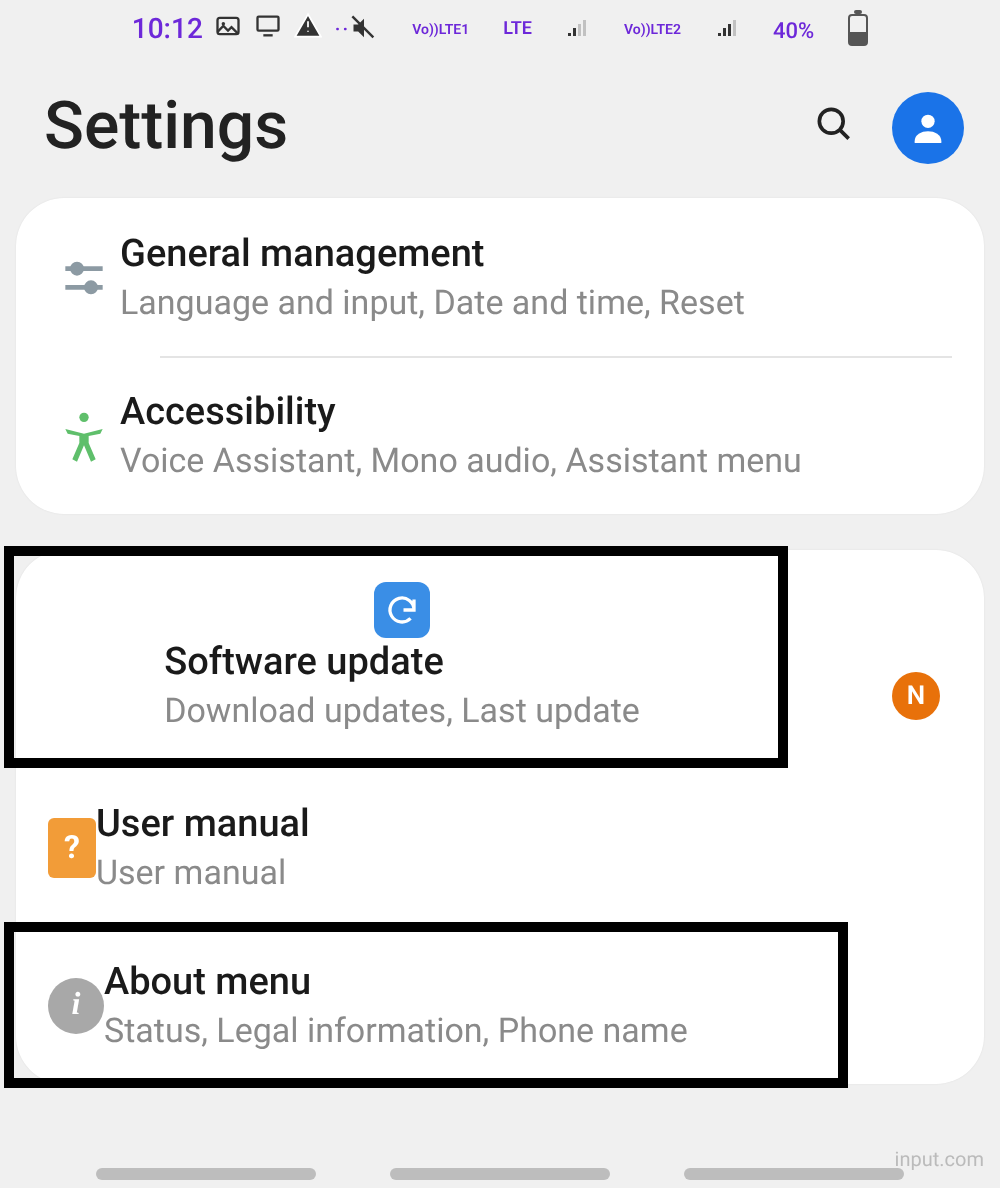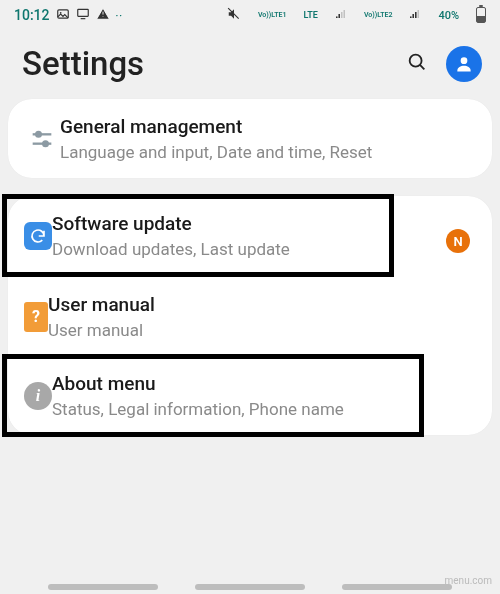--- a/index.html
+++ b/index.html
@@ -10,25 +10,25 @@
       font-family: -apple-system, BlinkMacSystemFont, "Segoe UI", Roboto, sans-serif;
       color: #222;
       overflow: hidden;
       position: relative;
     }
     
     .status-bar {
       height: 30px;
       display: flex;
       align-items: center;
-      justify-content: space-between;
-      padding: 0 14px;
+      justify-content: center;
+      padding: 0 28px;
       font-size: 14px;
       font-weight: 500;
-      color: #0f766e;
+      color: #6d28d9;
     }
     .status-left { display: flex; align-items: center; gap: 6px; }
     .status-right { display: flex; align-items: center; gap: 17px; font-size: 11px; }
     .sim-block { display:inex-flex; flex-direction:column; align-items:center; line-height:0.7; font-size:7px; font-weight:600;}
     .battery-icon {
       width: 10px; height: 16px; border:1px solid #555; border-radius:2px; position:relative; display:inline-block;
     }
     .battery-icon::before { content:""; position:absolute; top:-3px; left:2px; width:4px; height:2px; background:#555; border-radius:1px;}
     .battery-fill { position:absolute; bottom:0; left:0; right:0; height:40%; background:#555;}
     
@@ -74,20 +74,21 @@
     .item-sub { font-size: 17px; color:#8a8a8a; }
     .badge-n {
       width:24px; height:24px; border-radius:50%; background:#e8710a; color:#fff; font-size:13px; font-weight:600;
       display:flex; align-items:center; justify-content:center;
     }
     .highlight {
       outline: 5px solid #000;
       outline-offset: -3px;
       margin-left: -4px; padding-left: 20px;
       margin-right: 100px;
+      flex-direction: column;
     }
     .highlight-about {
       outline: 5px solid #000;
       outline-offset: -3px;
       margin-left: -4px; padding-left: 20px;
       margin-right: 70px;
     }
     .item.highlight + .item::before, .item + .item.highlight::before,
     .item.highlight-about::before { display:none; }
     
@@ -179,20 +180,32 @@
       <svg width="28" height="28" viewBox="0 0 24 24" fill="none" stroke="#8c9aa3" stroke-width="2">
           <line x1="4" y1="8" x2="20" y2="8"></line>
           <circle cx="9" cy="8" r="2" fill="#8c9aa3"></circle>
           <line x1="4" y1="16" x2="20" y2="16"></line>
           <circle cx="15" cy="16" r="2" fill="#8c9aa3"></circle>
         </svg>
     </div>
     <div class="item-body">
       <div class="item-title">General management</div>
       <div class="item-sub">Language and input, Date and time, Reset</div>
+    </div>
+  </div>
+  <div class="item">
+    <div class="item-icon">
+      <svg width="28" height="28" viewBox="0 0 24 24" fill="#5fbf6b">
+          <circle cx="12" cy="4" r="2"></circle>
+          <path d="M4 9l8 2 8-2-1 2-5 1v3l3 7-2 1-3-7-3 7-2-1 3-7v-3l-5-1-1-2z"></path>
+        </svg>
+    </div>
+    <div class="item-body">
+      <div class="item-title">Accessibility</div>
+      <div class="item-sub">Voice Assistant, Mono audio, Assistant menu</div>
     </div>
   </div>
 </div>
 
 <div class="card">
   <div class="item highlight">
     <div class="item-icon" style="background:#3a8ee6; width:28px; height:28px; border-radius:6px;">
       <svg width="18" height="18" viewBox="0 0 24 24" fill="none" stroke="#fff" stroke-width="2.2">
           <path d="M20 12a8 8 0 10-2.3 5.6M20 5v7h-7"></path>
         </svg>
@@ -224,13 +237,13 @@
     </div>
   </div>
 </div>
 
 <div class="nav-bar">
   <div class="nav-pill"></div>
   <div class="nav-pill"></div>
   <div class="nav-pill"></div>
 </div>
 
-<div class="watermark">menu.com</div>
+<div class="watermark">input.com</div>
 
 </body></html>

